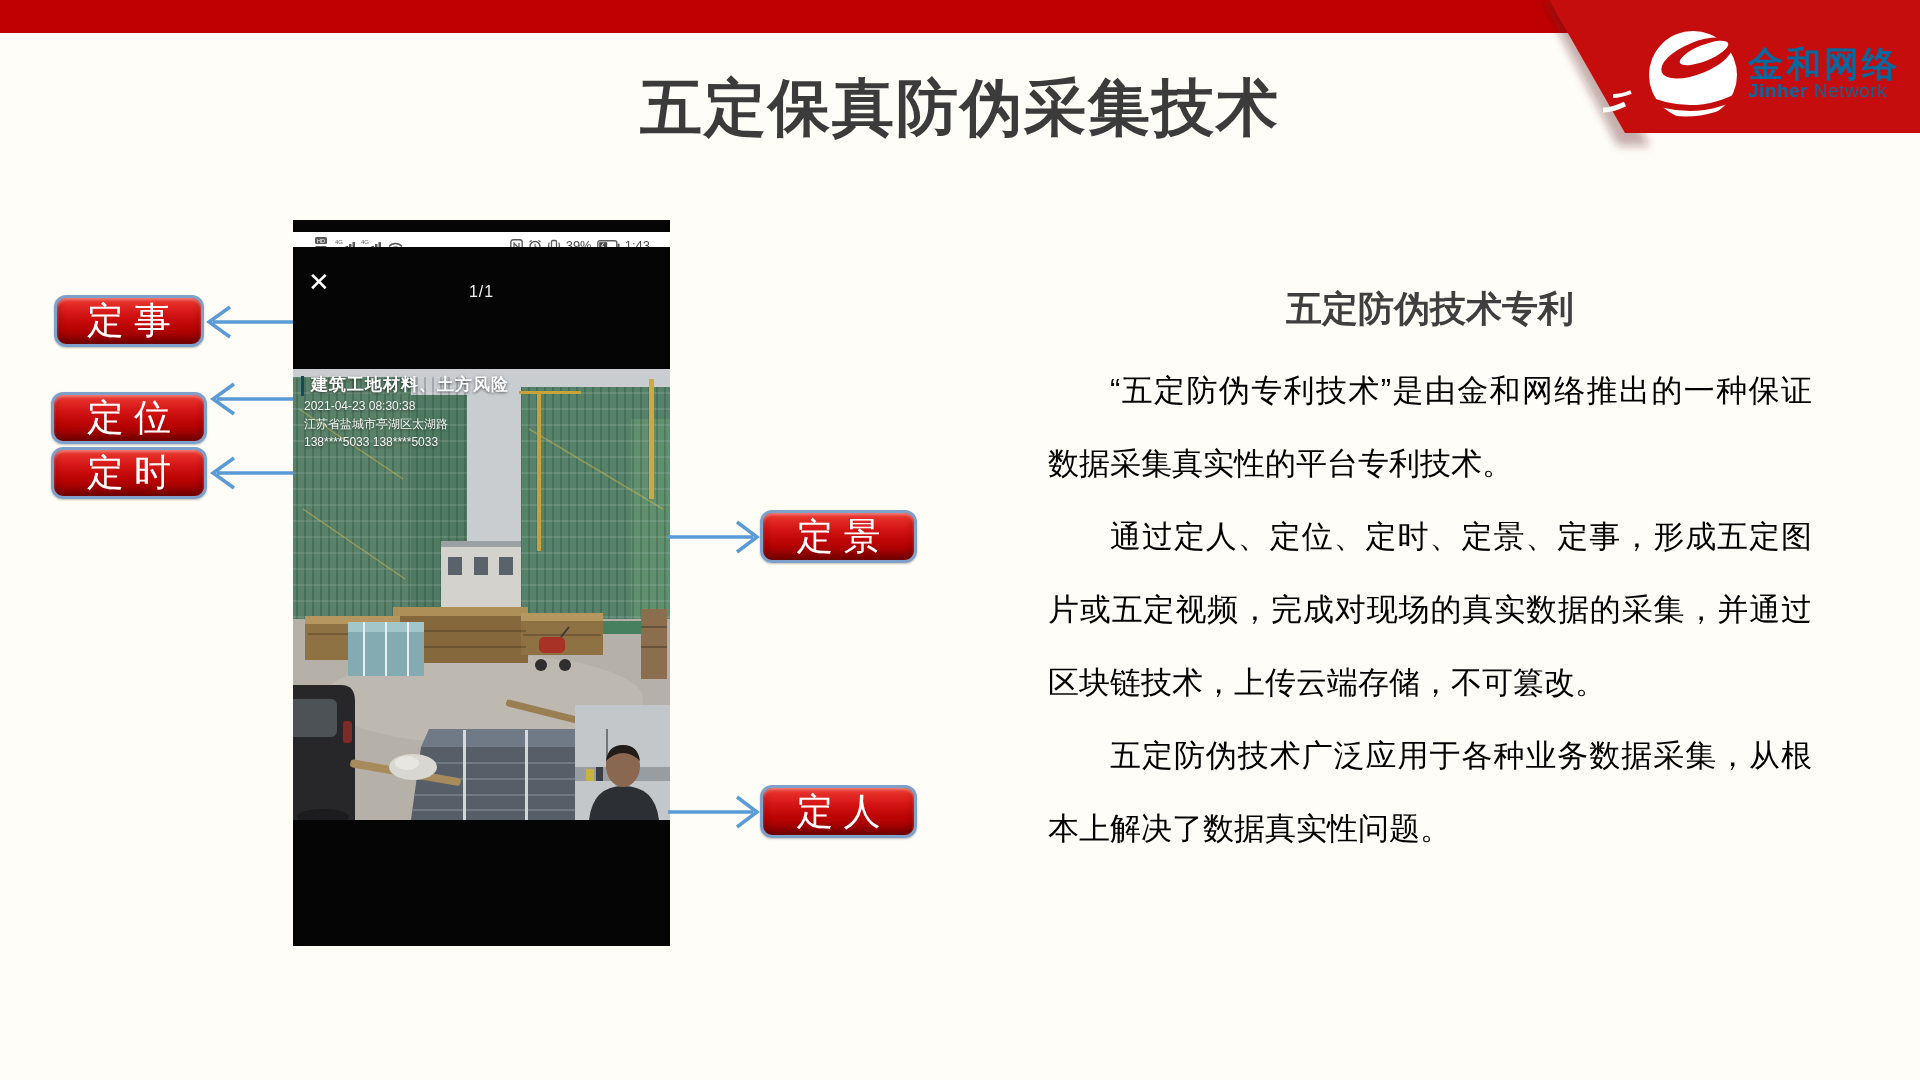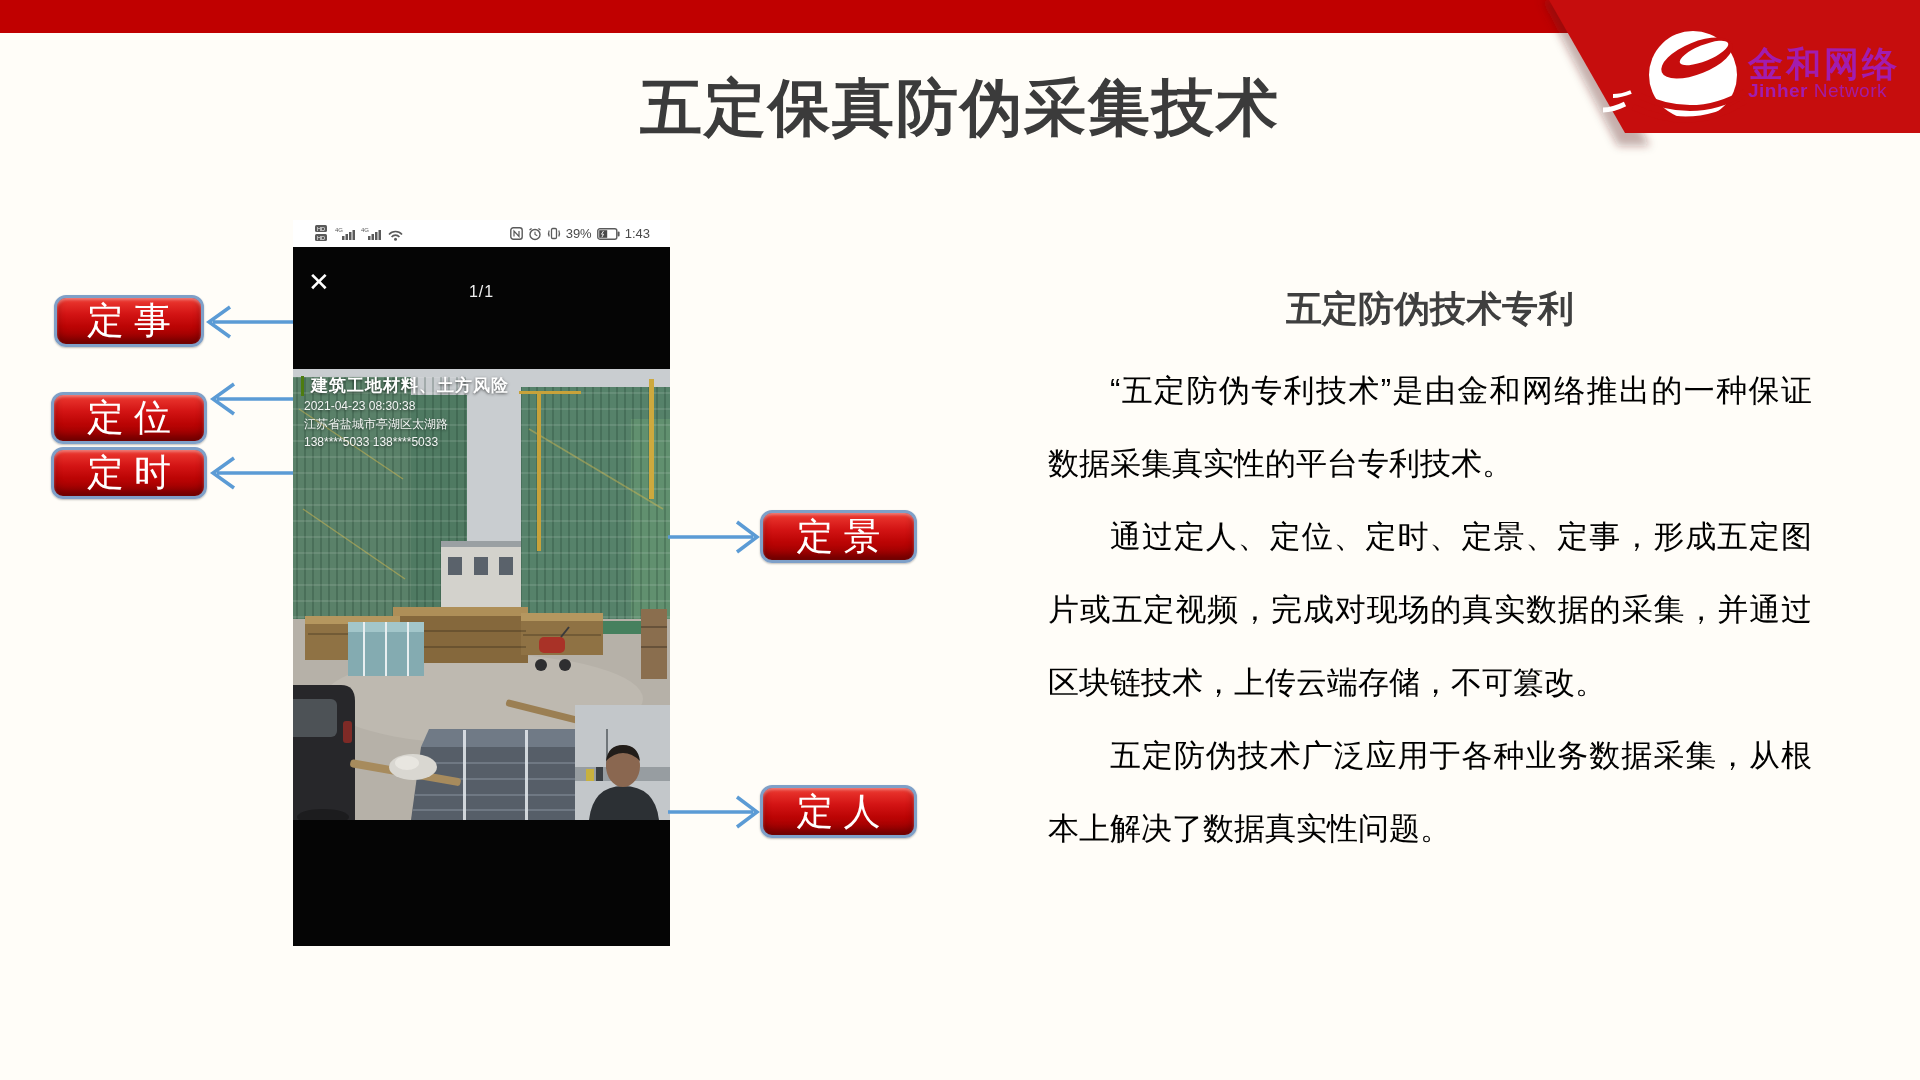--- a/index.html
+++ b/index.html
@@ -4,43 +4,43 @@
 <style>
   html,body{margin:0;padding:0;background:#e8e8e8;}
   .slide{position:relative;width:1920px;height:1080px;background:#fffdf8;overflow:hidden;
          font-family:"Liberation Sans",sans-serif;}
   .topbar{position:absolute;left:0;top:0;width:1920px;height:33px;background:#C00000;}
   .title{position:absolute;left:0;right:0;top:66px;margin:0;text-align:center;
          font-size:62px;font-weight:700;color:#3b3b3b;letter-spacing:2px;}
 
   
   .logo-svg{position:absolute;right:0;top:0;}
-  .logo-text{position:absolute;left:1748px;top:46px;color:#a21caf;line-height:1;}
+  .logo-text{position:absolute;left:1748px;top:46px;color:#0369a1;line-height:1;}
   .logo-zh{font-size:35px;font-weight:700;letter-spacing:3px;}
   .logo-en{font-size:19px;letter-spacing:.5px;}
   .logo-en b{font-weight:700;}
   .logo-en span{font-weight:400;opacity:.92;}
 
   
   .phone{position:absolute;left:293px;top:220px;width:377px;height:726px;background:#050505;}
-  .statusbar{position:absolute;left:0;top:0;width:100%;height:27px;background:#fff;
+  .statusbar{position:absolute;left:0;top:12px;width:100%;height:27px;background:#fff;
              display:flex;align-items:center;justify-content:space-between;
              box-sizing:border-box;padding:0 20px 0 22px;color:#4a4a4a;}
   .sb-group{display:flex;align-items:center;gap:5px;}
   .sb-txt{font-size:13px;color:#4a4a4a;}
   .viewer-top{position:absolute;left:0;top:27px;width:100%;height:122px;background:#050505;}
   .close-btn{position:absolute;left:15px;top:22px;font-size:26px;color:#fff;line-height:1;}
   .page-ind{position:absolute;left:0;right:0;top:36px;text-align:center;font-size:16px;
             color:#f0f0f0;letter-spacing:1px;}
   .photo{position:absolute;left:0;top:149px;width:377px;height:451px;overflow:hidden;}
   .photo svg{display:block;}
   .viewer-bottom{position:absolute;left:0;top:600px;width:100%;height:126px;background:#050505;}
   .overlay{position:absolute;left:8px;top:7px;color:#fff;text-shadow:0 1px 3px rgba(0,0,0,.6);}
-  .ov-title{font-size:17px;font-weight:700;letter-spacing:1px;border-left:3px solid #4d7c0f;
-            padding-left:7px;line-height:20px;}
+  .ov-title{font-size:17px;font-weight:700;letter-spacing:1px;border-left:3px solid #0c4a6e;
+            padding-left:7px;line-height:20px;font-family:Liberation Mono, monospace;}
   .ov-line{font-size:12px;line-height:15px;margin-top:3px;padding-left:3px;opacity:.93;}
 
   
   .callout{position:absolute;width:150px;height:52px;border:3px solid #7fa0c8;border-radius:12px;
            background:linear-gradient(180deg,#ee3b32 0%,#d31414 35%,#bb0404 62%,#950000 100%);
            box-shadow:inset 0 2px 3px rgba(255,255,255,.35), inset 0 -5px 9px rgba(0,0,0,.3),
                       0 1px 2px rgba(0,0,0,.25);
            display:flex;align-items:center;justify-content:center;
            color:#fff;font-family:"Liberation Serif",serif;font-size:37px;
            letter-spacing:10px;padding-left:10px;box-sizing:border-box;}

